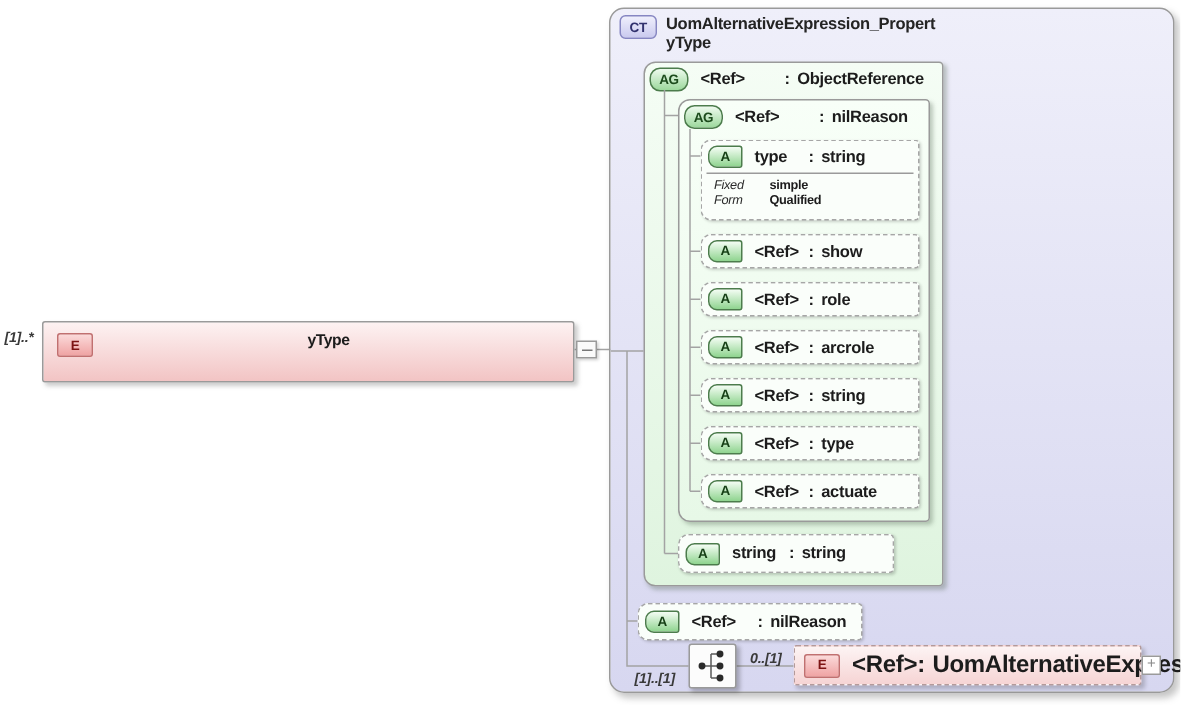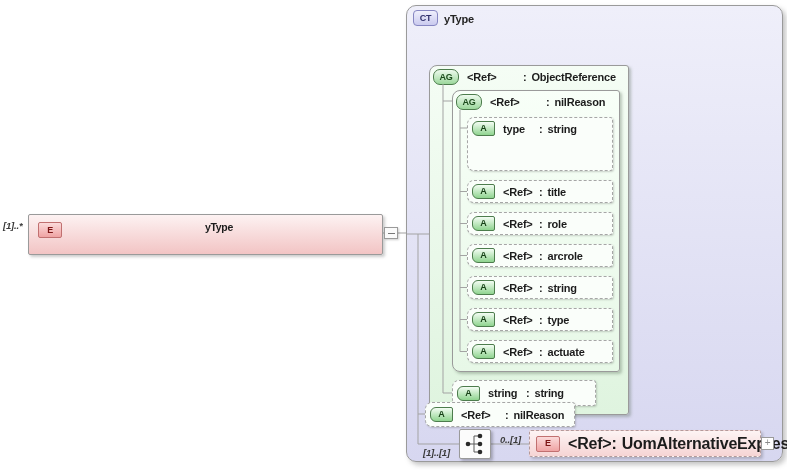--- a/index.html
+++ b/index.html
@@ -28,26 +28,26 @@
   .elem-main .badge{margin-top:1px;}
 
   .minus-box{position:absolute;left:384px;top:227px;width:14px;height:12px;box-sizing:border-box;
              background:#fafafa;border:1px solid #9a9a9a;box-shadow:1px 1px 2px rgba(0,0,0,.2);
              display:flex;align-items:center;justify-content:center;}
   .minus-box i{display:block;width:7px;height:1px;background:#777;}
 
   .ct-box{position:absolute;left:406px;top:5px;width:377px;height:457px;box-sizing:border-box;
           background:linear-gradient(#efeffa,#d7d7f0);border:1px solid #9a9a9a;border-radius:10px;
           box-shadow:3px 3px 5px rgba(110,110,110,.4);}
-  .ct-header{position:absolute;left:6px;top:4px;display:flex;gap:6px;align-items:flex-end;}
+  .ct-header{position:absolute;left:6px;top:4px;display:flex;gap:6px;align-items:flex-start;}
   .ct-title{font-size:11px;line-height:13px;color:#242424;}
 
   .group-box{position:absolute;box-sizing:border-box;border:1px solid #9a9a9a;
              border-radius:8px 3px 3px 8px;box-shadow:2px 2px 3px rgba(80,100,80,.35);}
-  .objref{left:22px;top:35px;width:200px;height:350px;background:linear-gradient(#f5fdf5,#dff4df);margin-top:24px;}
+  .objref{left:22px;top:35px;width:200px;height:350px;background:linear-gradient(#f5fdf5,#dff4df);}
   .slink{left:22px;top:24px;width:168px;height:282px;background:linear-gradient(#f8fff8,#e7f8e7);}
   .group-header{display:flex;align-items:center;padding:3px 0 0 3px;font-size:11px;}
   .group-header .name{width:56px;}
 
   .row{display:flex;align-items:center;font-size:11px;}
   .row .badge{margin-left:4px;margin-right:8px;}
   .name{width:36px;white-space:nowrap;}
   .sep{margin-right:5px;}
   .type{white-space:nowrap;text-align:right;}
 
@@ -113,20 +113,21 @@
     <svg class="wires" width="377" height="457">
       <path d="M0,228 H22"></path>
       <path d="M11,228 V438 H52"></path>
       <path d="M11,408 H18"></path>
       <path d="M84,438 H122"></path>
     </svg>
 
     <div class="ct-header">
       <span class="badge ct">CT</span>
       <div class="ct-title">
+        <div>UomAlternativeExpression_Propert</div>
         <div>yType</div>
       </div>
     </div>
 
     <div class="group-box objref">
       <svg class="wires" width="200" height="350">
         <path d="M13,18 V327"></path>
         <path d="M13,35 H22"></path>
         <path d="M13,327 H22"></path>
       </svg>
@@ -155,28 +156,38 @@
           <span class="type">nilReason</span>
         </div>
 
         <div class="attr-box type-attr">
           <div class="row">
             <span class="badge a">A</span>
             <span class="name">type</span>
             <span class="sep">:</span>
             <span class="type">string</span>
           </div>
+          <div class="facets">
+            <div class="facet">
+              <span class="flabel">Fixed</span>
+              <span class="fvalue">simple</span>
+            </div>
+            <div class="facet">
+              <span class="flabel">Form</span>
+              <span class="fvalue">Qualified</span>
+            </div>
+          </div>
         </div>
 
         <div class="attr-box a-href">
           <div class="row">
             <span class="badge a">A</span>
             <span class="name">&lt;Ref&gt;</span>
             <span class="sep">:</span>
-            <span class="type">title</span>
+            <span class="type">show</span>
           </div>
         </div>
         <div class="attr-box a-role">
           <div class="row">
             <span class="badge a">A</span>
             <span class="name">&lt;Ref&gt;</span>
             <span class="sep">:</span>
             <span class="type">role</span>
           </div>
         </div>

